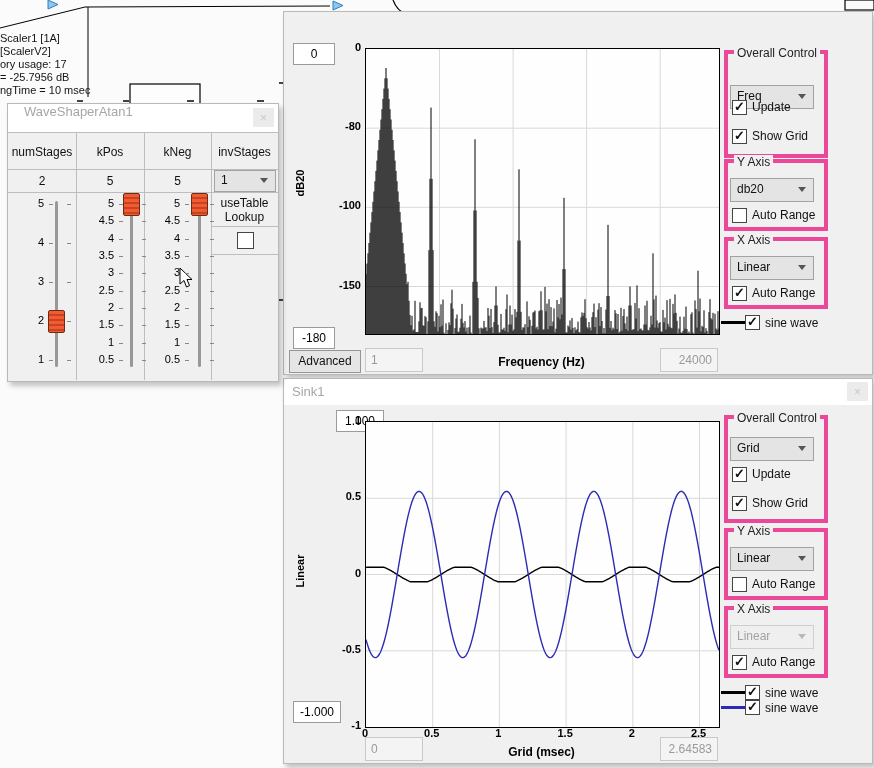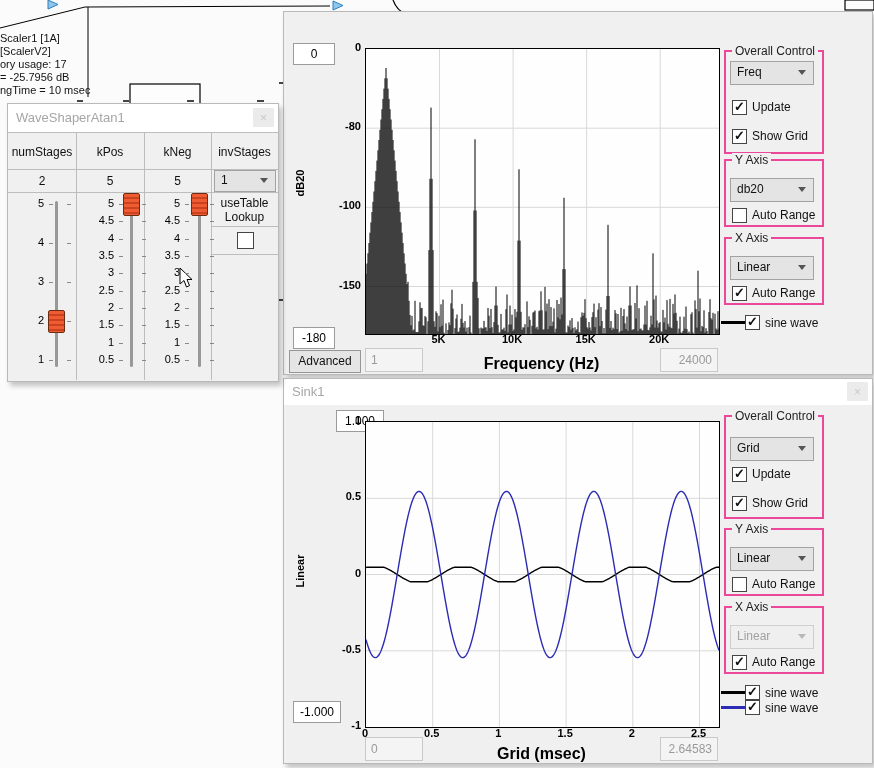--- a/index.html
+++ b/index.html
@@ -11,35 +11,35 @@
   .title{position:absolute;left:8px;top:5px;font-size:13px;color:#a6a6a6;}
   .closebtn{position:absolute;right:4px;top:3px;width:21px;height:19px;background:#ebebeb;border-radius:1px;text-align:center;}
   .closex::before{content:"\00D7";font-size:12px;color:#c9c9c9;line-height:19px;}
   .vline,.hline{position:absolute;background:#bdbdbd;}
   .th,.tv{position:absolute;font-size:12px;color:#111;text-align:center;}
   .vbox{position:absolute;background:#fff;border:1px solid #9b9b9b;font-size:12px;color:#000;text-align:center;line-height:20px;height:20px;}
   .ibox{position:absolute;background:#f4f4f4;border:1px solid #c9c9c9;font-size:12px;color:#9a9a9a;line-height:22px;height:22px;padding:0 5px;}
   .ibox.right{text-align:right;}
   .btn{position:absolute;background:#e5e5e5;border:1px solid #969696;font-size:12px;color:#111;text-align:center;line-height:21px;}
   .plot{position:absolute;background:#fefefe;border:1px solid #000;}
-  .groupbox{position:absolute;border:2px solid #ec4899;}
+  .groupbox{position:absolute;border:4px solid #ec4899;}
   .grouplabel{position:absolute;left:6px;top:-8px;background:#f0f0f0;padding:0 3px;font-size:12px;color:#222;white-space:nowrap;}
   .combo{position:absolute;height:22px;background:#e4e4e4;border:1px solid #a2a2a2;font-size:12px;color:#111;line-height:21px;padding-left:6px;}
   .combo .chev{position:absolute;right:7px;top:8px;width:0;height:0;border-left:4px solid transparent;border-right:4px solid transparent;border-top:5px solid #555;}
   .combo.small{height:20px;line-height:19px;}
   .combo.small .chev{top:7px;}
   .combo.disabled{background:#efefef;border-color:#cfcfcf;color:#a2a2a2;}
   .combo.disabled .chev{border-top-color:#b8b8b8;}
   .cb{position:absolute;width:13px;height:13px;background:#fff;border:1px solid #454545;}
   .cb.big{width:15px;height:15px;}
   .cb.checked::after{content:"\2713";position:absolute;left:1px;top:-2px;font-size:13px;font-weight:bold;color:#111;}
   .cblabel{position:absolute;font-size:12px;color:#111;white-space:nowrap;}
   .ytick{position:absolute;right:0;font-size:11px;font-weight:bold;color:#000;white-space:nowrap;}
   .xtick{position:absolute;width:40px;text-align:center;font-size:11px;font-weight:bold;color:#000;}
-  .axis-label{position:absolute;font-size:16px;font-weight:bold;color:#000;white-space:nowrap;text-align:center;}
+  .axis-label{position:absolute;font-size:12px;font-weight:bold;color:#000;white-space:nowrap;text-align:center;}
   .ylab{transform:rotate(-90deg);transform-origin:center;font-size:11px;}
   .swatch{position:absolute;height:3px;width:26px;background:#000;}
   .tickcol{position:absolute;}
   .slab{position:absolute;font-size:11px;color:#000;text-align:right;width:34px;}
   .sdash{position:absolute;width:4px;height:1px;background:#888;}
   .strack{position:absolute;width:3px;background:#989898;border-radius:2px;}
   .sthumb{position:absolute;width:15px;height:21px;border:1px solid #6b2c12;border-radius:2px;background:repeating-linear-gradient(180deg,#ef5c33 0 3px,#cb421f 3px 5px);}
   .usetbl{position:absolute;font-size:12px;color:#111;text-align:center;}
   svg{display:block;}
 </style>
@@ -92,35 +92,29 @@
         <span class="ytick" style="top: 72.1667px;">-80</span>
         <span class="ytick" style="top: 151.333px;">-100</span>
         <span class="ytick" style="top: 230.5px;">-150</span>
       </div>
     <div class="plot" style="left:81px;top:36px;width:353px;height:285px;">
       <svg id="s3-svg" width="353" height="285">
           <path d="M73.5,0V285M147.1,0V285M220.6,0V285M294.2,0V285M0,79.2H353M0,158.3H353M0,237.5H353" stroke="#d9d9d9" stroke-width="1" fill="none"></path>
           <path d="M0,285V224.8M1,285V214.5M2,285V204.3M3,285V194.0M4,285V183.7M5,285V173.4M6,285V163.1M7,285V152.8M8,285V142.5M9,285V132.2M10,285V121.9M11,285V111.6M12,285V101.3M13,285V91.0M14,285V80.8M15,285V70.5M16,285V60.2M17,285V49.9M18,285V39.6M19,285V29.3M20,285V19.0M21,285V29.3M22,285V39.6M23,285V49.9M24,285V60.2M25,285V70.5M26,285V80.8M27,285V91.0M28,285V101.3M29,285V111.6M30,285V121.9M31,285V132.2M32,285V142.5M33,285V152.8M34,285V163.1M35,285V173.4M36,285V183.7M37,285V194.0M38,285V204.3M39,285V214.5M40,285V224.8M41,285V235.1M42,285V232.8M43,285V251.8M44,285V266.0M45,285V276.2M46,285V266.9M47,285V281.6M48,285V280.4M49,285V251.8M50,285V283.0M51,285V283.1M52,285V283.0M53,285V272.3M54,285V253.3M55,285V259.3M56,285V258.9M57,285V276.4M58,285V276.8M59,285V267.1M60,285V268.3M62,285V272.3M63,285V201.1M64,285V129.8M65,285V58.6M66,285V129.8M67,285V201.1M68,285V272.3M69,285V277.9M70,285V262.3M71,285V264.2M72,285V282.4M73,285V266.8M74,285V278.2M75,285V255.3M76,285V276.7M77,285V250.6M78,285V283.7M80,285V274.3M82,285V281.0M83,285V273.4M84,285V276.1M85,285V254.3M86,285V240.7M87,285V259.7M89,285V279.1M90,285V269.6M91,285V265.5M92,285V283.0M93,285V282.6M94,285V278.7M95,285V269.7M96,285V254.9M97,285V273.9M98,285V278.5M99,285V272.1M100,285V282.6M101,285V278.7M103,285V278.2M104,285V266.6M105,285V283.5M107,285V232.8M108,285V161.5M109,285V90.3M110,285V161.5M111,285V232.8M112,285V249.0M113,285V279.3M115,285V278.6M116,285V279.6M117,285V279.4M118,285V271.9M119,285V278.5M120,285V278.3M121,285V282.1M122,285V259.0M123,285V266.7M124,285V279.1M125,285V259.9M126,285V278.2M127,285V284.0M128,285V273.1M129,285V256.5M130,285V237.5M131,285V256.5M132,285V275.8M133,285V283.5M134,285V283.4M135,285V264.9M136,285V280.5M137,285V280.5M138,285V278.7M139,285V281.9M140,285V260.2M141,285V245.5M142,285V283.3M143,285V275.5M144,285V256.5M145,285V275.5M146,285V265.7M147,285V282.0M148,285V280.4M149,285V260.1M150,285V268.4M151,285V262.8M152,285V191.6M153,285V120.3M154,285V191.6M155,285V262.8M156,285V280.8M157,285V278.3M158,285V278.6M159,285V275.2M161,285V252.4M162,285V278.1M163,285V267.3M164,285V270.8M166,285V276.8M167,285V263.6M168,285V262.8M169,285V261.5M170,285V279.4M171,285V277.8M172,285V280.6M173,285V262.2M174,285V261.3M175,285V242.3M176,285V261.3M177,285V280.6M178,285V280.4M179,285V237.9M180,285V262.3M181,285V254.6M182,285V280.2M183,285V250.2M184,285V277.1M185,285V258.1M186,285V277.1M187,285V272.6M188,285V259.4M189,285V283.4M190,285V279.7M191,285V251.0M192,285V268.4M193,285V255.0M194,285V270.3M195,285V248.6M196,285V265.5M197,285V220.1M198,285V148.8M199,285V220.1M200,285V283.4M201,285V283.5M202,285V276.5M203,285V278.1M204,285V271.4M205,285V280.7M206,285V269.1M207,285V278.9M208,285V284.0M209,285V278.3M210,285V281.5M211,285V280.2M212,285V272.6M213,285V283.0M214,285V283.7M215,285V268.3M216,285V263.4M217,285V266.8M218,285V263.9M219,285V250.2M220,285V269.2M221,285V278.2M222,285V279.6M223,285V273.0M224,285V278.5M225,285V281.5M226,285V268.1M227,285V263.2M228,285V254.6M229,285V278.1M230,285V268.2M232,285V260.6M233,285V254.2M234,285V277.1M235,285V258.1M236,285V272.0M237,285V284.2M238,285V279.0M239,285V284.4M240,285V260.6M241,285V247.0M242,285V175.8M243,285V247.0M244,285V278.9M245,285V272.0M246,285V281.2M247,285V278.7M248,285V280.2M249,285V261.1M250,285V264.3M251,285V280.0M252,285V265.0M253,285V283.7M254,285V282.5M255,285V258.8M256,285V281.7M257,285V267.0M258,285V260.1M259,285V274.4M260,285V280.0M261,285V267.5M262,285V281.8M263,285V256.5M264,285V237.5M265,285V256.5M266,285V281.1M267,285V280.4M268,285V280.2M269,285V254.0M270,285V269.5M271,285V236.4M272,285V282.1M273,285V259.2M274,285V280.1M275,285V279.5M276,285V281.5M277,285V281.3M278,285V275.5M279,285V256.5M280,285V275.5M281,285V251.8M282,285V280.9M283,285V281.5M284,285V278.4M285,285V266.7M286,285V275.5M287,285V204.3M288,285V250.4M289,285V278.6M290,285V246.6M291,285V271.5M292,285V278.6M293,285V274.1M294,285V273.1M295,285V282.4M296,285V282.8M297,285V260.9M298,285V273.3M299,285V268.6M300,285V280.5M301,285V251.1M302,285V274.8M303,285V277.7M304,285V249.9M305,285V278.7M306,285V279.3M307,285V254.9M308,285V264.4M309,285V245.4M310,285V263.8M311,285V271.8M312,285V284.4M313,285V279.6M314,285V267.6M315,285V283.5M316,285V283.9M317,285V281.9M318,285V267.7M319,285V279.7M320,285V257.5M321,285V280.2M322,285V284.0M323,285V282.5M324,285V284.5M325,285V265.2M326,285V263.3M327,285V283.6M329,285V251.4M330,285V260.0M331,285V278.6M332,285V221.7M333,285V262.3M334,285V249.5M335,285V282.3M336,285V276.9M337,285V278.1M338,285V261.3M339,285V283.6M340,285V279.2M341,285V282.1M343,285V263.1M344,285V250.2M345,285V269.2M346,285V270.6M347,285V263.8M349,285V264.7M350,285V279.5M351,285V280.9M352,285V262.2M353,285V279.6" stroke="#000" stroke-width="1" fill="none"></path>
         </svg>
     </div>
-    <div class="tickcol" id="s3-xticks" style="left:81px;top:321px;width:353px;height:14px;">
-        <span class="xtick" style="left: 53.5417px; top: 0px;">5K</span>
-        <span class="xtick" style="left: 127.083px; top: 0px;">10K</span>
-        <span class="xtick" style="left: 200.625px; top: 0px;">15K</span>
-        <span class="xtick" style="left: 274.167px; top: 0px;">20K</span>
-      </div>
     <div class="btn" style="left:5px;top:338px;width:70px;height:21px;">Advanced</div>
     <div class="ibox" style="left:81px;top:336px;width:46px;">1</div>
     <div class="axis-label" style="left:81px;top:343px;width:353px;">Frequency (Hz)</div>
     <div class="ibox right" style="left:376px;top:336px;width:46px;">24000</div>
 
     <div class="groupbox" style="left:440px;top:38px;width:96px;height:100px;">
       <span class="grouplabel">Overall Control</span>
     </div>
-    <div class="combo" style="left:446px;top:49px;width:76px;">
+    <div class="combo" style="left:446px;top:73px;width:76px;">
       <span>Freq</span><span class="chev"></span>
     </div>
     <div class="cb checked" style="left:448px;top:88px;"></div>
     <span class="cblabel" style="left:468px;top:88px;">Update</span>
     <div class="cb checked" style="left:448px;top:117px;"></div>
     <span class="cblabel" style="left:468px;top:117px;">Show Grid</span>
 
     <div class="groupbox" style="left:440px;top:147px;width:96px;height:64px;">
       <span class="grouplabel">Y Axis</span>
     </div>
@@ -210,21 +204,21 @@
     <div class="swatch" style="left: 437px; top: 312px; background: rgb(0, 0, 0);"></div>
     <div class="cb checked" style="left:461px;top:306px;"></div>
     <span class="cblabel" style="left:481px;top:307px;">sine wave</span>
     <div class="swatch" style="left: 437px; top: 327px; background: rgb(43, 43, 180);"></div>
     <div class="cb checked" style="left:461px;top:321px;"></div>
     <span class="cblabel" style="left:481px;top:322px;">sine wave</span>
   </div>
 
   <div class="window" id="ws" style="left:7px;top:103px;width:270px;height:277px;">
     <div class="titlebar" style="height:28px;">
-      <span class="title" style="top:6px;">WaveShaperAtan1</span>
+      <span class="title" style="top:0;margin-left:8px;">WaveShaperAtan1</span>
       <span class="closebtn" style="top:4px;"><span class="closex"></span></span>
     </div>
     <div class="hline" style="left:0;top:28px;width:270px;height:1px;"></div>
     <div class="hline" style="left:0;top:65px;width:270px;height:1px;"></div>
     <div class="hline" style="left:0;top:88px;width:270px;height:1px;"></div>
     <div class="vline" style="left:68px;top:28px;width:1px;height:248px;"></div>
     <div class="vline" style="left:136px;top:28px;width:1px;height:248px;"></div>
     <div class="vline" style="left:203px;top:28px;width:1px;height:248px;"></div>
 
     <span class="th" style="left:0;top:41px;width:68px;">numStages</span>

